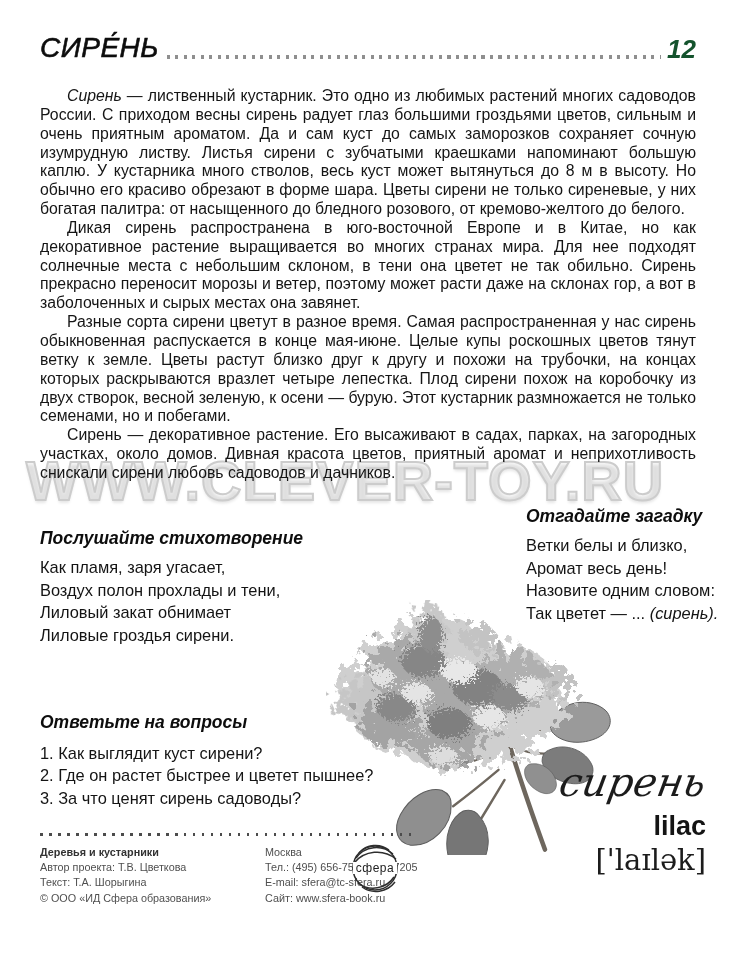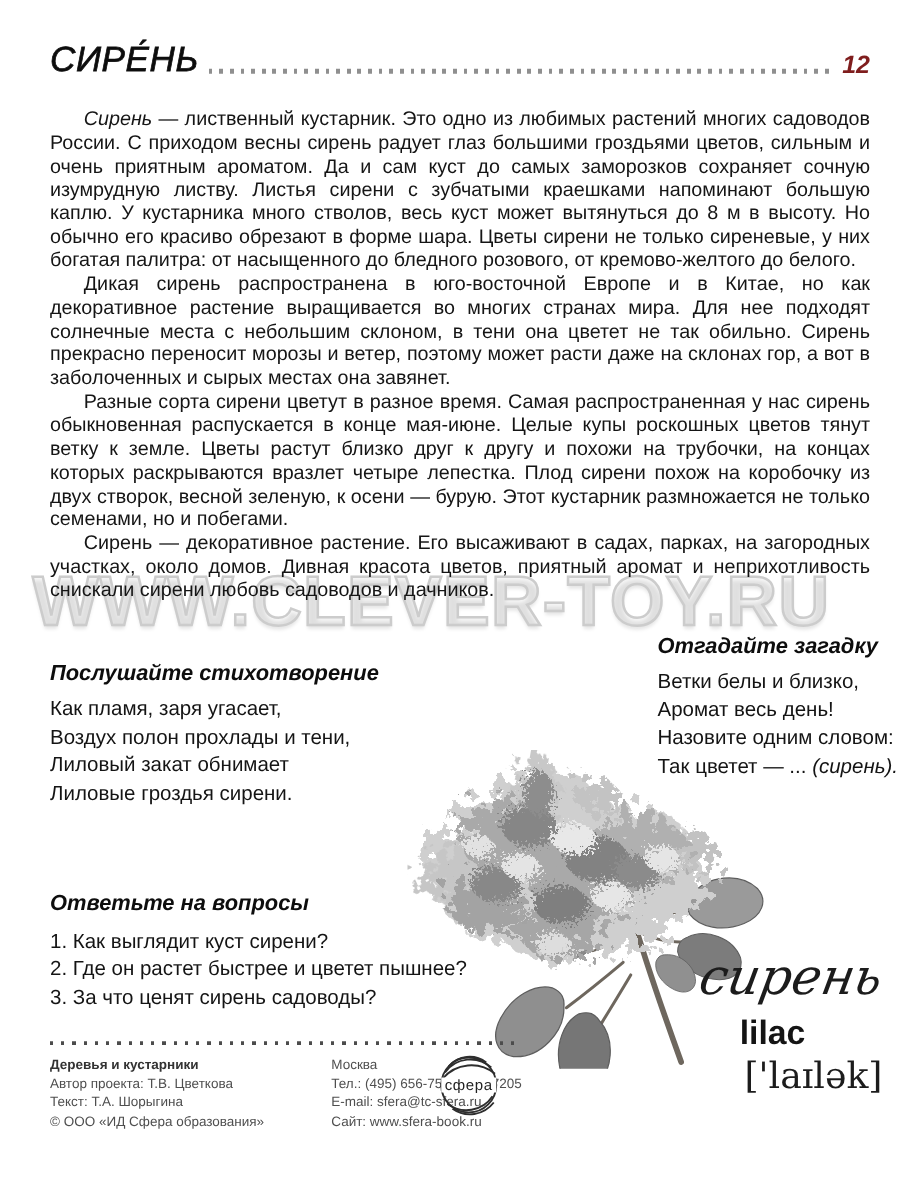--- a/index.html
+++ b/index.html
@@ -16,21 +16,21 @@
   }
   .page-title {
     font-size:28px; font-weight:normal; font-style:italic; letter-spacing:.5px;
     color:#0d0d0d; -webkit-text-stroke:.6px #0d0d0d; line-height:1;
   }
   .title-leader {
     flex:1; height:4px; margin:0 6px 3px 8px; align-self:flex-end;
     background:repeating-linear-gradient(to right,#8f8f8f 0 3px,transparent 3px 8.5px);
   }
   .page-num {
-    font-size:20px; font-weight:bold; font-style:italic; color:#7f1d1d; line-height:1;
+    font-size:26px; font-weight:bold; font-style:italic; color:#14532d; line-height:1;
   }
 
   
   .article {
     position:absolute; left:40px; top:87px; width:656px; z-index:2;
   }
   .article p {
     font-size:15.8px; line-height:18.85px; text-align:justify; text-indent:27px;
     color:#151515;
   }
@@ -74,21 +74,21 @@
   .footer-col.first { width:225px; }
   .footer-col .bold-line { font-weight:bold; color:#333; }
   .logo { position:absolute; left:349px; top:842px; width:52px; height:52px; z-index:3; }
 
   
   .vocab { position:absolute; left:530px; top:756px; width:176px; text-align:right; z-index:3; }
   .vocab-ru {
     font-family:"DejaVu Serif", serif; font-style:italic; font-size:40px; line-height:52px;
     display:inline-block; transform:skewX(-10deg); color:#1c1c1c;
   }
-  .vocab-en { font-size:27px; font-weight:bold; line-height:32px; color:#141414; margin-top:2px;text-align:center; }
+  .vocab-en { font-size:27px; font-weight:bold; line-height:32px; color:#141414; margin-top:2px; }
   .vocab-tr { font-family:"DejaVu Serif", serif; font-size:29px; line-height:36px; color:#1c1c1c; }
 </style>
 </head>
 <body>
 
 <div class="page">
 
   <div class="title-row">
     <span class="page-title">СИРЕ́НЬ</span>
     <span class="title-leader"></span>

